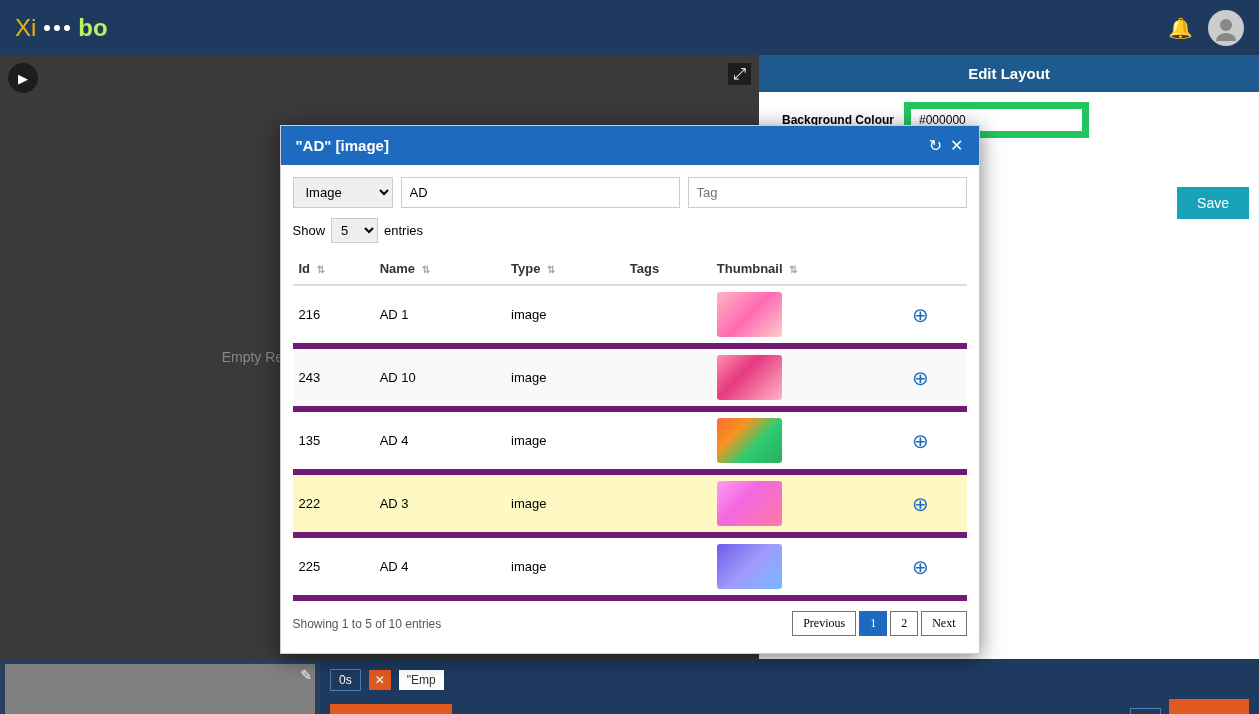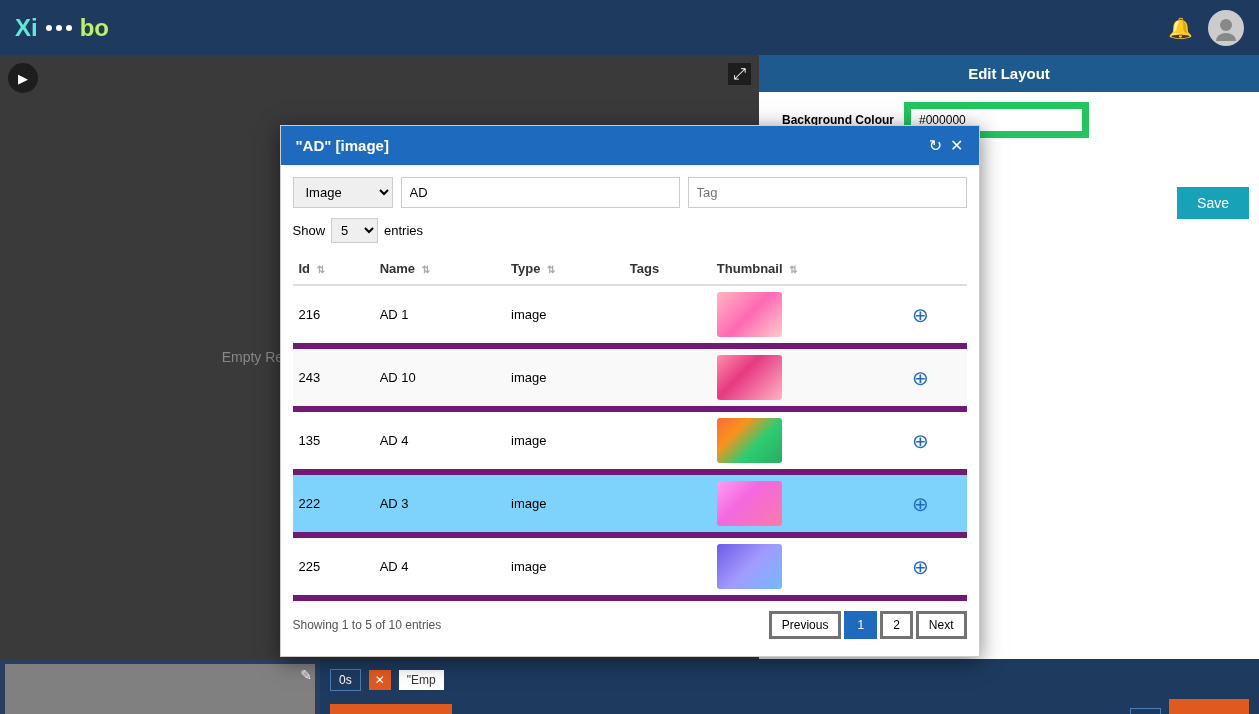--- a/index.html
+++ b/index.html
@@ -14,22 +14,22 @@
       padding: 0 15px;
       justify-content: space-between;
     }
     .navbar-brand {
       display: flex;
       align-items: center;
       gap: 8px;
     }
     .xibo-logo {
       font-size: 24px;
-      font-weight: bold;
-      color: #5eead4;
+      font-weight: normal;
+      color: #eab308;
     }
     .logo-dots {
       display: flex;
       gap: 4px;
       align-items: center;
     }
     .logo-dot {
       width: 6px; height: 6px;
       background: white;
       border-radius: 50%;
@@ -298,21 +298,21 @@
       color: #aaa;
       font-size: 10px;
       margin-left: 3px;
     }
     .media-table td {
       padding: 6px 6px;
       border-bottom: 6px solid #701a75;
       vertical-align: middle;
     }
     .media-table tr.highlight-row {
-      background: #7dd3fc;
+      background: #fef9c3;
     }
     .media-table tr:nth-child(even):not(.highlight-row) {
       background: #f9f9f9;
     }
     .add-btn {
       color: #1e6abf;
       font-size: 20px;
       cursor: pointer;
       background: none;
       border: none;
@@ -324,24 +324,25 @@
       padding: 10px 0 5px;
       font-size: 12px;
       color: #555;
     }
     .pagination {
       display: flex;
       gap: 3px;
     }
     .page-btn {
       padding: 4px 10px;
-      border: 3px solid #737373;
+      border: 1px solid #737373;
       background: white;
       cursor: pointer;
       font-size: 12px;
+      font-family: Liberation Serif, serif;
     }
     .page-btn.active {
       background: #1e6abf;
       color: white;
       border-color: #1e6abf;
     }
 
     .thumb-box {
       width: 65px;
       height: 45px;

